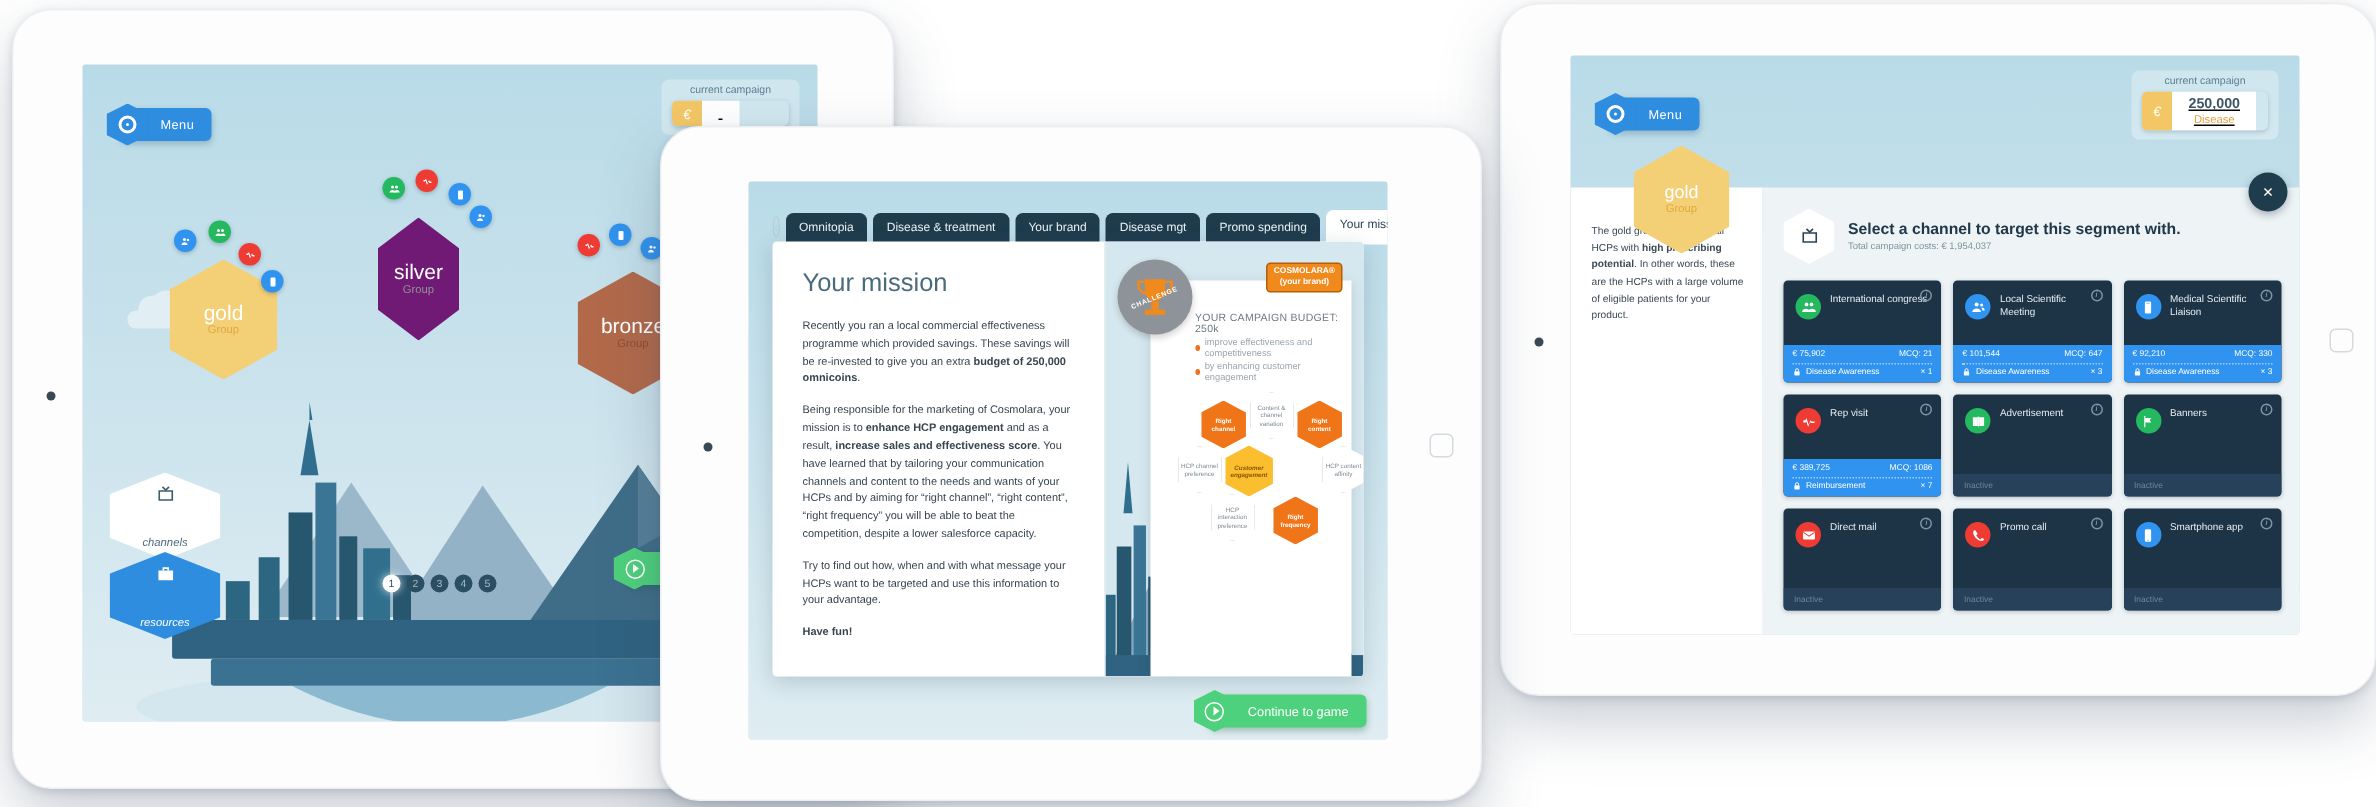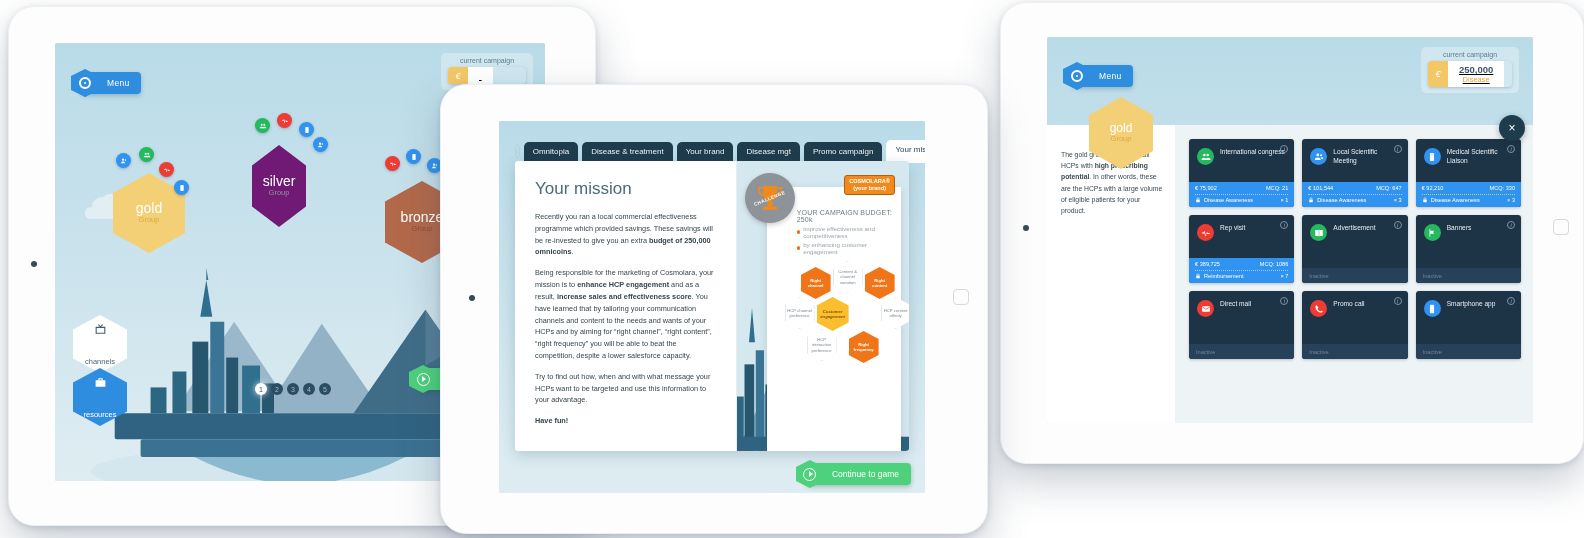--- a/index.html
+++ b/index.html
@@ -71,24 +71,24 @@
   .hex { position:absolute; clip-path:polygon(50% 0,100% 25%,100% 75%,50% 100%,0 75%,0 25%);
          display:flex; flex-direction:column; align-items:center; justify-content:center; }
   .hex .hname { font-size:14px; color:#fff; line-height:1; }
   .hex .hsub  { font-size:7.5px; line-height:1.4; }
 
   .pin { position:absolute; width:15px; height:15px; border-radius:50%;
          display:flex; align-items:center; justify-content:center;
          box-shadow:0 1px 3px rgba(30,60,80,.3); }
   .pin svg { width:8px; height:8px; fill:#fff; }
 
-  .sidehex { position:absolute; width:54px; height:58px;
+  .sidehex { position:absolute; width:74px; height:58px;
              clip-path:polygon(50% 0,100% 25%,100% 75%,50% 100%,0 75%,0 25%);
              display:flex; flex-direction:column; align-items:center; justify-content:center;
-             gap:21px; }
+             gap:21px;font-style:italic; }
   .sidehex .lbl { font-size:7.5px; }
 
   
   .city { position:absolute; left:0; right:0; bottom:0; height:50%; }
 
   .steps { position:absolute; display:flex; gap:4px; align-items:center; }
   .step { width:12px; height:12px; border-radius:50%; background:#2b4e63;
           color:#9dbcce; font-size:7px; display:flex; align-items:center;
           justify-content:center; }
   .step.active { background:#fff; color:#2b4e63; box-shadow:0 0 6px rgba(255,255,255,.8); }
@@ -387,20 +387,32 @@
 
       <div class="close-btn" style="right:8px;top:78px;">×</div>
 
       <div class="desc-panel">
         <p class="desc-text">
           <span>The gold group consists of all HCPs with </span><b>high prescribing potential</b><span>. In other words, these are the HCPs with a large volume of eligible patients for your product.</span>
         </p>
       </div>
 
       <div class="chan-panel">
+        <div class="chan-head">
+          <div class="chan-hex">
+            <svg style="width:13px;height:13px" viewBox="0 0 24 24">
+              <path d="M4 8h16v11H4z" fill="none" stroke="#2a4456" stroke-width="2"></path>
+              <path d="M8 3l4 4 4-4" fill="none" stroke="#2a4456" stroke-width="2"></path>
+              </svg>
+          </div>
+          <div>
+            <div class="chan-title">Select a channel to target this segment with.</div>
+            <div class="chan-sub">Total campaign costs: € 1,954,037</div>
+          </div>
+        </div>
 
         <div class="grid" id="channel-grid">
             <div class="card">
               <div class="info-i">i</div>
               <div class="card-top">
                 <div class="ico" style="background: rgb(36, 184, 95);">
                   <svg viewBox="0 0 24 24">
                     <circle cx="8" cy="7" r="3"></circle>
                     <circle cx="16" cy="7" r="3"></circle>
                     <path d="M1 19c0-3.3 2.8-5.2 6-5.2s6 1.9 6 5.2z"></path>
@@ -585,21 +597,21 @@
     <div class="home"></div>
     <div class="screen">
       <div class="skybg"></div>
 
       <div class="tabbar">
         <div class="navcirc">‹</div>
         <div class="tab">Omnitopia</div>
         <div class="tab">Disease &amp; treatment</div>
         <div class="tab">Your brand</div>
         <div class="tab">Disease mgt</div>
-        <div class="tab">Promo campaign</div>
+        <div class="tab">Promo spending</div>
         <div class="tab active">Your mission</div>
         <div class="navcirc">›</div>
       </div>
 
       <div class="modal">
         <div class="modal-left">
           <h1 class="mission-title">Your mission</h1>
           <p class="mission-p">
             <span>Recently you ran a local commercial effectiveness programme which provided savings. These savings will be re-invested to give you an extra </span><b>budget of 250,000 omnicoins</b><span>.</span>
           </p>

